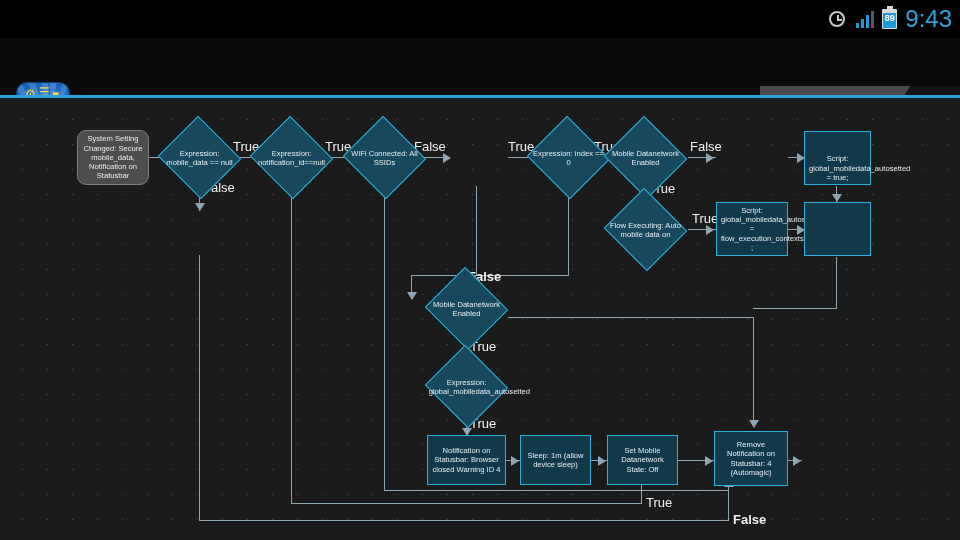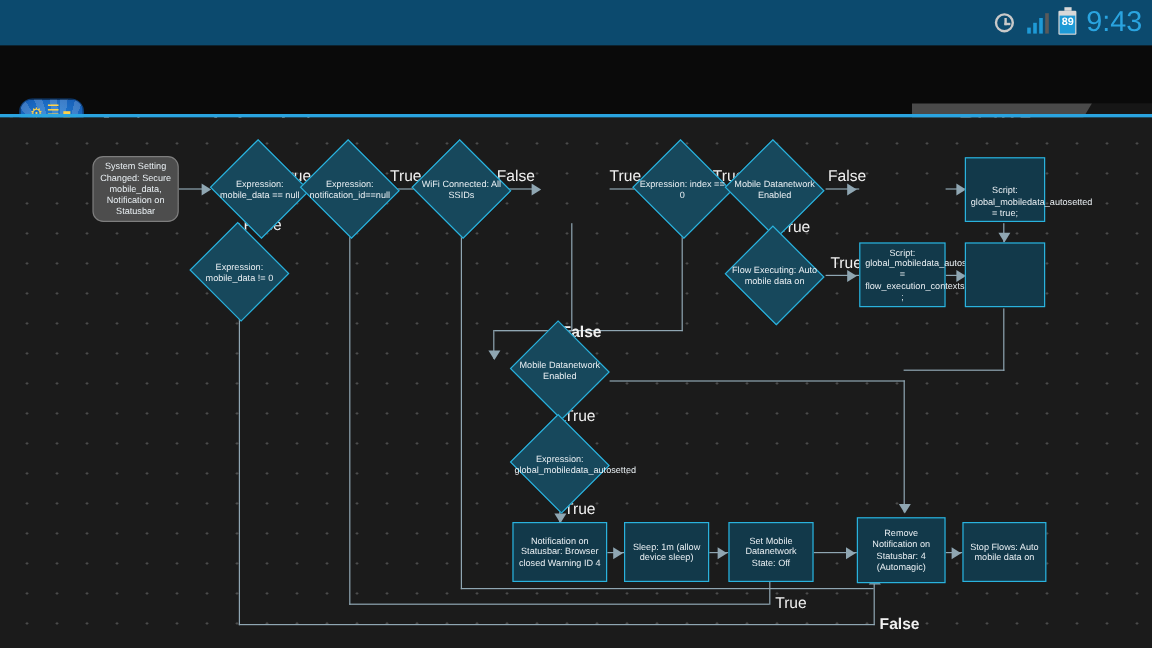--- a/index.html
+++ b/index.html
@@ -1,20 +1,20 @@
 <!DOCTYPE html>
 <html><head>
 <meta charset="utf-8">
 <style>
   html,body{margin:0;padding:0;background:#000;}
   body{width:960px;height:540px;overflow:hidden;font-family:"Liberation Sans",sans-serif;}
   #app{position:relative;width:960px;height:540px;background:#141414;}
 
   
-  .statusbar{position:absolute;left:0;top:0;width:960px;height:38px;background:#0c4a6e;}
+  .statusbar{position:absolute;left:0;top:0;width:960px;height:38px;background:#000000;}
   .sb-right{position:absolute;right:8px;top:0;height:38px;display:flex;align-items:center;gap:8px;}
   .sb-clock-icon{width:20px;height:20px;position:relative;}
   .sb-clock-icon .ring{position:absolute;left:1px;top:2px;width:16px;height:16px;border:2px solid #c9c9c9;border-radius:50%;box-sizing:border-box;}
   .sb-clock-icon .hand1{position:absolute;left:9px;top:6px;width:2px;height:6px;background:#c9c9c9;}
   .sb-clock-icon .hand2{position:absolute;left:9px;top:10px;width:5px;height:2px;background:#c9c9c9;}
   .sb-signal{display:flex;align-items:flex-end;gap:1.5px;height:18px;}
   .sb-signal i{display:block;width:3.5px;background:#1e9ad6;}
   .sb-signal i.b1{height:5px;}
   .sb-signal i.b2{height:9px;}
   .sb-signal i.b3{height:13px;}
@@ -224,29 +224,25 @@
     <div class="elabel" style="left:470px;top:244px;">True</div>
     <div class="elabel" style="left:470px;top:321px;">True</div>
     <div class="elabel" style="left:755px;top:334px;">False</div>
     <div class="elabel" style="left:646px;top:400px;">True</div>
     <div class="elabel b" style="left:733px;top:417px;">False</div>
 
     <div class="node trigger" style="left:77px;top:32px;width:72px;height:55px;">
       <span class="txt">System Setting Changed: Secure mobile_data, Notification on Statusbar</span>
     </div>
 
-    <div class="dia" style="left:186px;top:31px;width:61px;height:57px;">
+    <div class="dia" style="left:169px;top:31px;width:61px;height:57px;">
       <div class="shape"></div>
       <div class="txt">Expression: mobile_data == null</div>
     </div>
 
-    <div class="dia" style="left:169px;top:100px;width:61px;height:57px;">
-      <div class="shape"></div>
-      <div class="txt">Expression: mobile_data != 0</div>
-    </div>
 
     <div class="dia" style="left:354px;top:31px;width:61px;height:57px;">
       <div class="shape"></div>
       <div class="txt">WiFi Connected: All SSIDs</div>
     </div>
 
     <div class="dia" style="left:261px;top:31px;width:61px;height:57px;">
       <div class="shape"></div>
       <div class="txt">Expression: notification_id==null</div>
     </div>
@@ -299,18 +295,15 @@
     </div>
 
     <div class="node box" style="left:607px;top:337px;width:71px;height:50px;">
       <span class="txt">Set Mobile Datanetwork State: Off</span>
     </div>
 
     <div class="node box" style="left:714px;top:333px;width:74px;height:55px;">
       <span class="txt">Remove Notification on Statusbar: 4 (Automagic)</span>
     </div>
 
-    <div class="node box" style="left:802px;top:337px;width:70px;height:50px;">
-      <span class="txt">Stop Flows: Auto mobile data on</span>
-    </div>
 
   </div>
 </div>
 
 </body></html>

